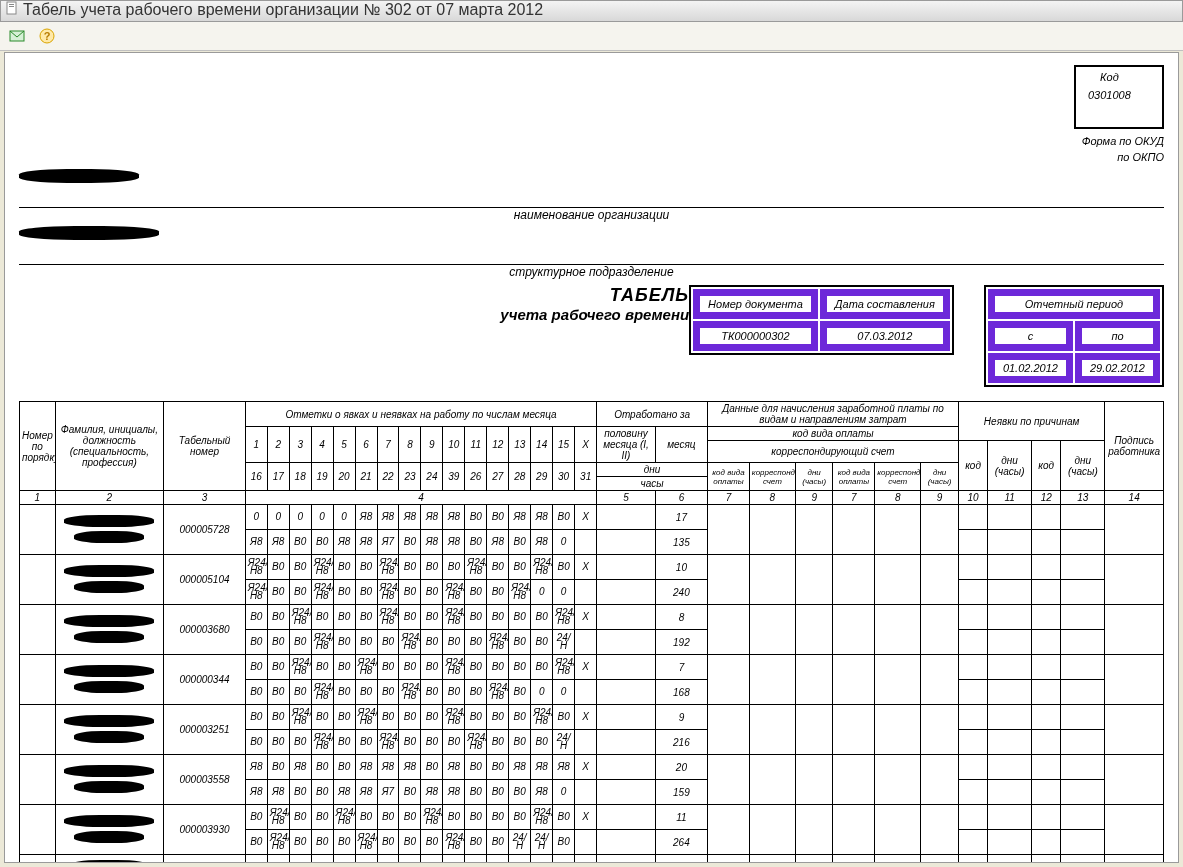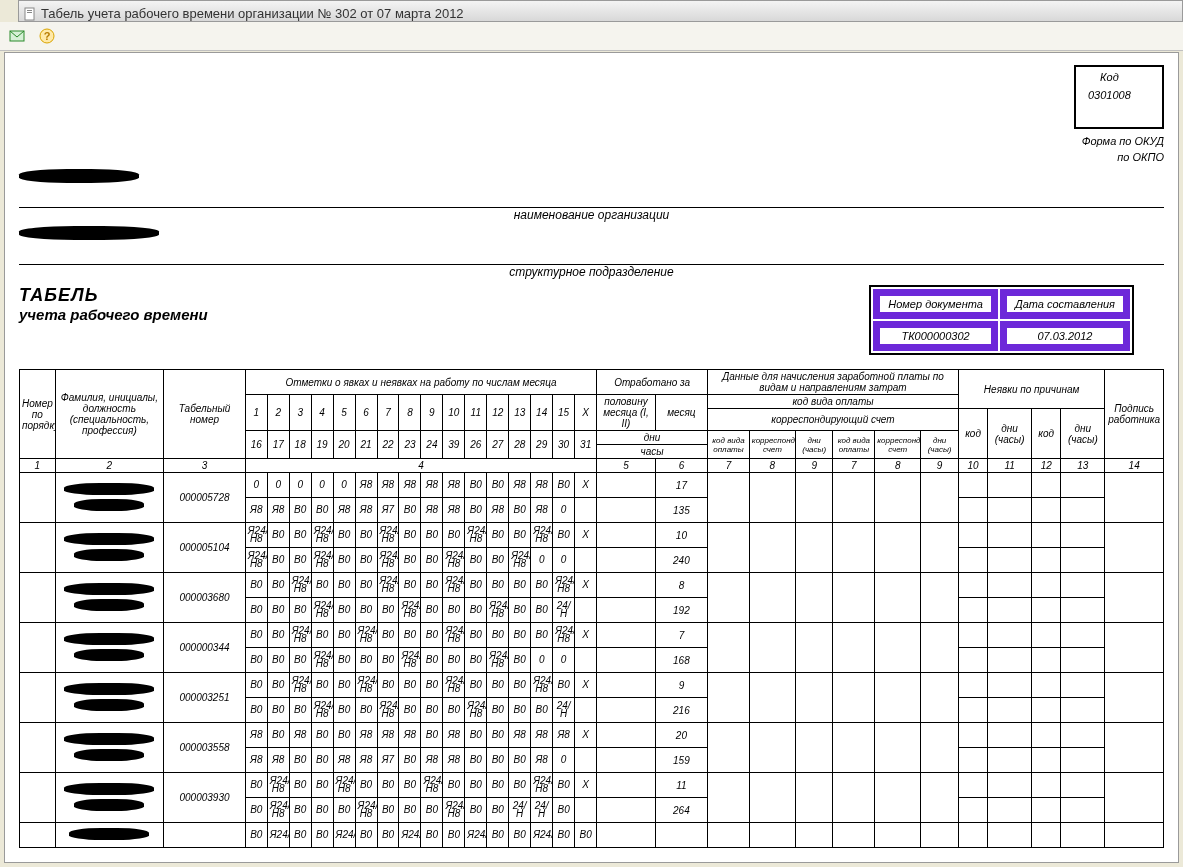--- a/index.html
+++ b/index.html
@@ -1,32 +1,32 @@
 <!DOCTYPE html>
 <html><head>
 <meta charset="utf-8">
 <style>
 html,body{margin:0;padding:0;font-family:Arial,sans-serif;font-size:11px;background:#ece9d8;}
 .window{width:1183px;height:867px;background:#ece9d8;position:relative;overflow:hidden;}
-.titlebar{height:20px;background:linear-gradient(#f4f4f4,#d8d8d8);border:1px solid #9a9a9a;display:flex;align-items:flex-end;padding:0 4px;font-size:13px;color:#333;margin-left:18px;}
+.titlebar{height:20px;background:linear-gradient(#f4f4f4,#d8d8d8);border:1px solid #9a9a9a;display:flex;align-items:flex-start;padding:0 4px;font-size:16px;color:#333;}
 .titlebar svg{margin-right:4px;}
 .toolbar{height:28px;background:#f5f4ee;border-bottom:1px solid #c0c0c0;display:flex;align-items:center;padding:0 6px;gap:8px;}
 .toolbar .btn{width:20px;height:20px;display:flex;align-items:center;justify-content:center;border:1px solid transparent;border-radius:2px;}
 .client{position:absolute;top:52px;left:4px;right:4px;bottom:4px;background:#fff;border:1px solid #9a9a9a;overflow:auto;}
 .page{padding:12px 14px 20px 14px;min-width:1130px;font-style:italic;}
 .hdr-right{float:right;text-align:right;}
 .codebox{border:2px solid #000;display:inline-block;min-width:90px;text-align:center;}
 .codebox .r{border-bottom:1px solid #000;padding:2px 10px;}
 .codebox .r:last-child{border-bottom:none;}
 .formlines{float:right;clear:both;margin-top:2px;text-align:right;line-height:16px;}
 .orgline{clear:both;border-bottom:1px solid #000;height:16px;margin:6px 0 0 0;}
 .orgcap{text-align:center;font-size:12px;margin-bottom:4px;} 
 .redact{display:inline-block;background:#000;height:14px;border-radius:40%;}
 .midrow{display:flex;align-items:flex-start;margin-top:6px;}
-.title-block{flex:1;text-align:left;font-weight:bold;}
+.title-block{flex:1;text-align:right;font-weight:bold;}
 .title-block .t1{font-size:18px;letter-spacing:1px;}
 .title-block .t2{font-size:15px;}
 .infobox{border:2px solid #000;text-align:center;}
 .infobox th,.infobox td{border:7px solid #6d28d9;padding:2px 8px;font-weight:normal;font-size:11px;}
 .period td.lab{font-size:11px;}
 table.main{border-collapse:collapse;width:100%;margin-top:14px;table-layout:fixed;}
 table.main th,table.main td{border:1px solid #000;padding:1px 2px;text-align:center;vertical-align:middle;font-size:10px;font-weight:normal;overflow:hidden;}
 table.main th{font-size:10px;}
 .colnum td{font-size:10px;}
 .daycell{font-size:7.5px;line-height:8px;height:22px;}
@@ -100,20 +100,35 @@
         </div>
         <table class="infobox" style="margin-right:30px">
           <tbody>
               <tr>
                 <th>Номер документа</th>
                 <th>Дата составления</th>
               </tr>
           <tr>
                 <td>ТК000000302</td>
                 <td>07.03.2012</td>
+              </tr>
+        </tbody>
+          </table>
+        <table class="infobox period">
+          <tbody>
+              <tr>
+                <th colspan="2">Отчетный период</th>
+              </tr>
+          <tr>
+                <td class="lab">с</td>
+                <td class="lab">по</td>
+              </tr>
+          <tr>
+                <td>01.02.2012</td>
+                <td>29.02.2012</td>
               </tr>
         </tbody>
           </table>
       </div>
 
       <table class="main">
         <colgroup>
           <col style="width:34px">
             <col style="width:104px">
             <col style="width:78px">

